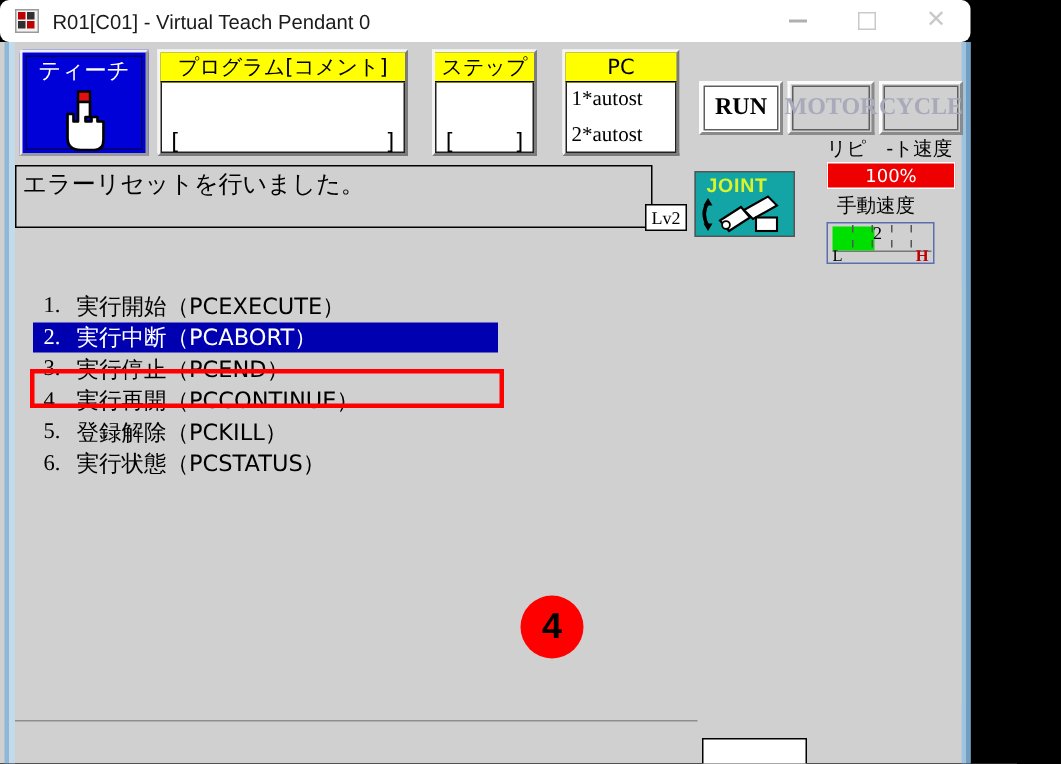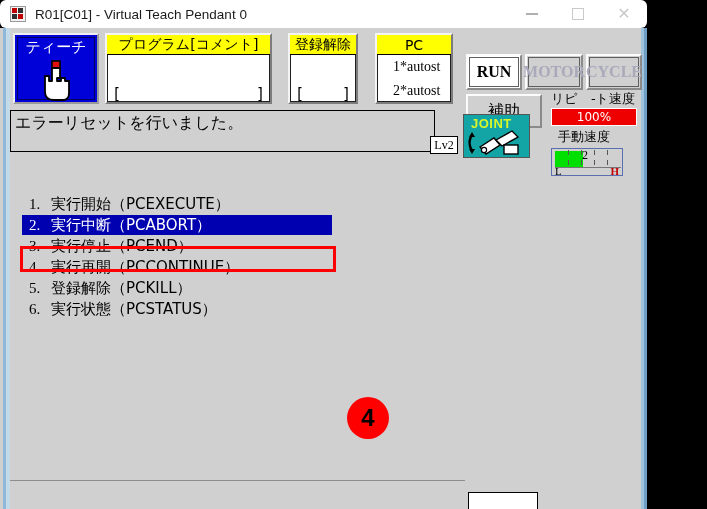--- a/index.html
+++ b/index.html
@@ -78,21 +78,21 @@
     box-sizing: border-box;
   }
   .fieldbox .fb-in { position:absolute; inset:0; border:1px solid #202020; box-sizing:border-box; }
   .fb-head {
     position: relative; height: 19px; background: #ffff00;
     border-bottom: 1px solid #000;
     display: flex; align-items: center; justify-content: center;
     font-size: 14px; color: #000; z-index: 2;
     font-family: "DejaVu Sans", sans-serif; white-space: nowrap;
   }
-  .fb-body { position: relative; height: 50px; z-index: 2; padding-left: 12px; }
+  .fb-body { position: relative; height: 50px; z-index: 2; }
   .fb-brackets {
     position: absolute; left: 5px; right: 5px; bottom: 2px;
     display: flex; justify-content: space-between;
     font-size: 15px; color: #000; font-family: "DejaVu Sans Mono", monospace;
   }
   .fb-line {
     position: relative; font-size: 14px; color: #000; padding-left: 4px;
     font-family: "Liberation Serif", serif; line-height: 24px; z-index: 2;
     white-space: nowrap;
   }
@@ -292,21 +292,21 @@
       <div class="fb-body">
         <div class="fb-brackets">
           <span>[</span>
           <span>]</span>
         </div>
       </div>
     </div>
 
     <div class="fieldbox" id="step-panel">
       <div class="fb-in"></div>
-      <div class="fb-head">登録解除</div>
+      <div class="fb-head">ステップ</div>
       <div class="fb-body">
         <div class="fb-brackets">
           <span>[</span>
           <span>]</span>
         </div>
       </div>
     </div>
 
     <div class="fieldbox" id="pc-panel">
       <div class="fb-in"></div>
@@ -323,21 +323,20 @@
     </div>
     <div class="sbtn" id="cycle-btn">
       <div class="sb-in"></div>
         <span>CYCLE</span>
     </div>
     <div class="sbtn" id="motor-btn">
       <div class="sb-in"></div>
         <span>MOTOR</span>
     </div>
 
-    <div id="aux-btn">補助</div>
 
     <div class="speed-label" id="repeat-label">リピ゚-ト速度</div>
     <div id="repeat-bar">100%</div>
 
     <div class="speed-label" id="manual-label">手動速度</div>
     <div id="manual-gauge">
       <div class="gauge-track">
         <div class="gauge-fill"></div>
       </div>
       <div class="tick" style="left:16px"></div>

